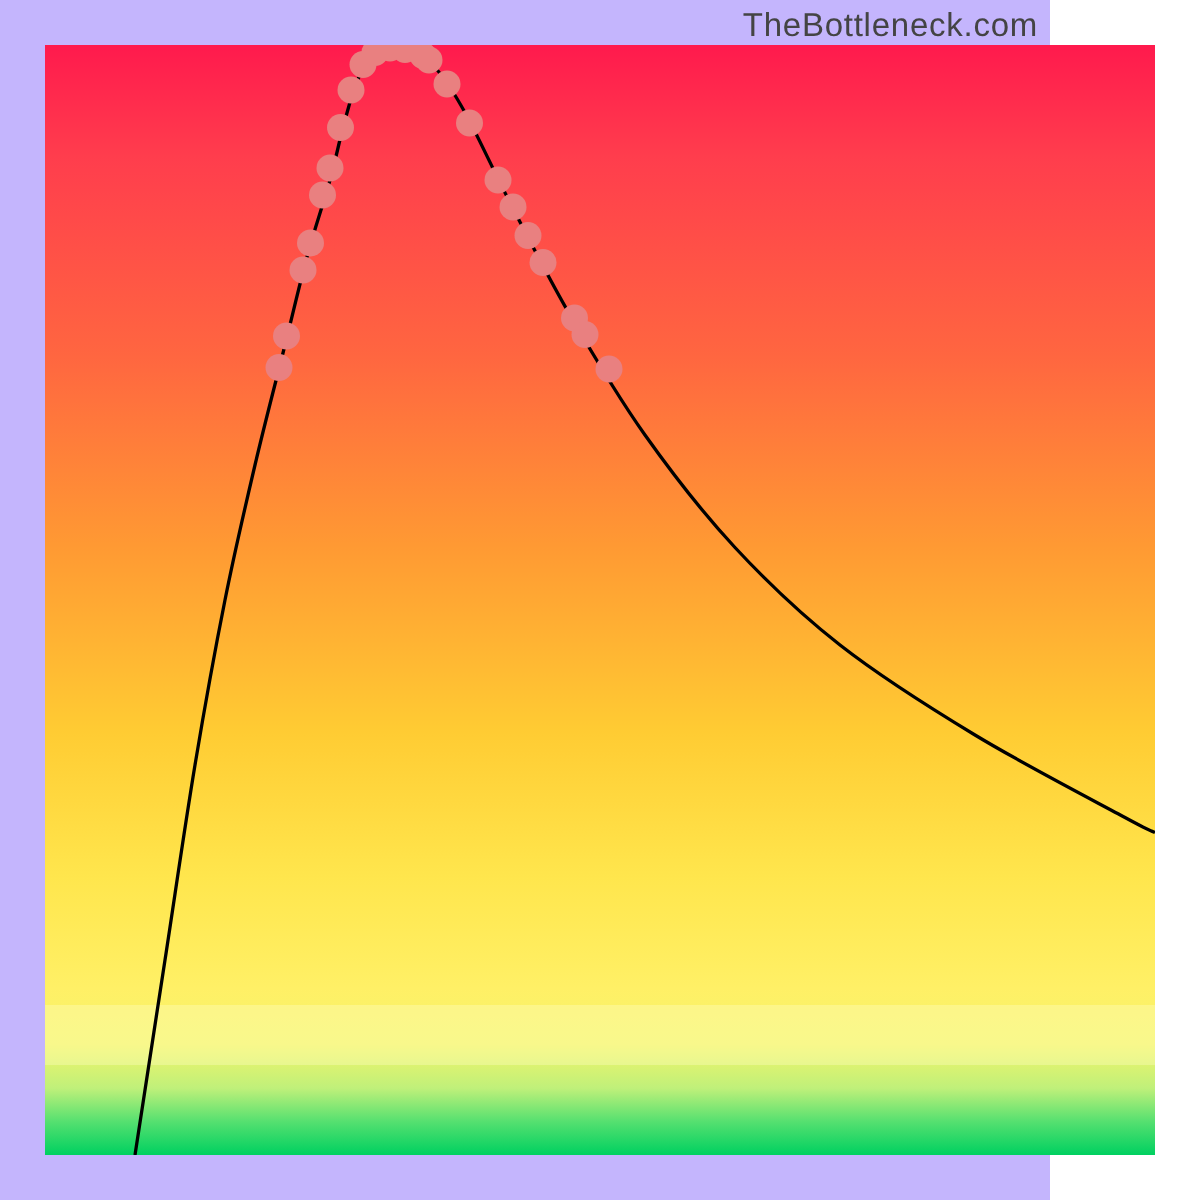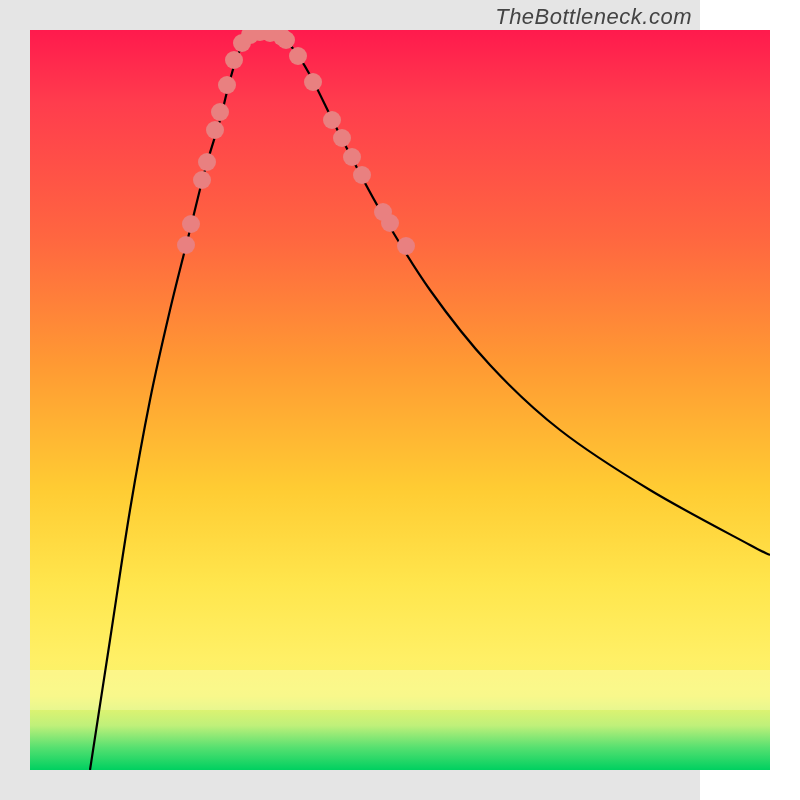--- a/index.html
+++ b/index.html
@@ -7,22 +7,21 @@
     padding: 0;
     width: 800px;
     height: 800px;
     overflow: hidden;
     font-family: Arial, Helvetica, sans-serif;
   }
   .frame {
     position: relative;
     width: 700px;
     height: 800px;
-    background: #e5e5e5;
-    font-style: italic;
+    background: #c4b5fd;
   }
   .plot {
     position: absolute;
     left: 30px;
     top: 30px;
     width: 740px;
     height: 740px;
     
     background: linear-gradient(
       to bottom,

